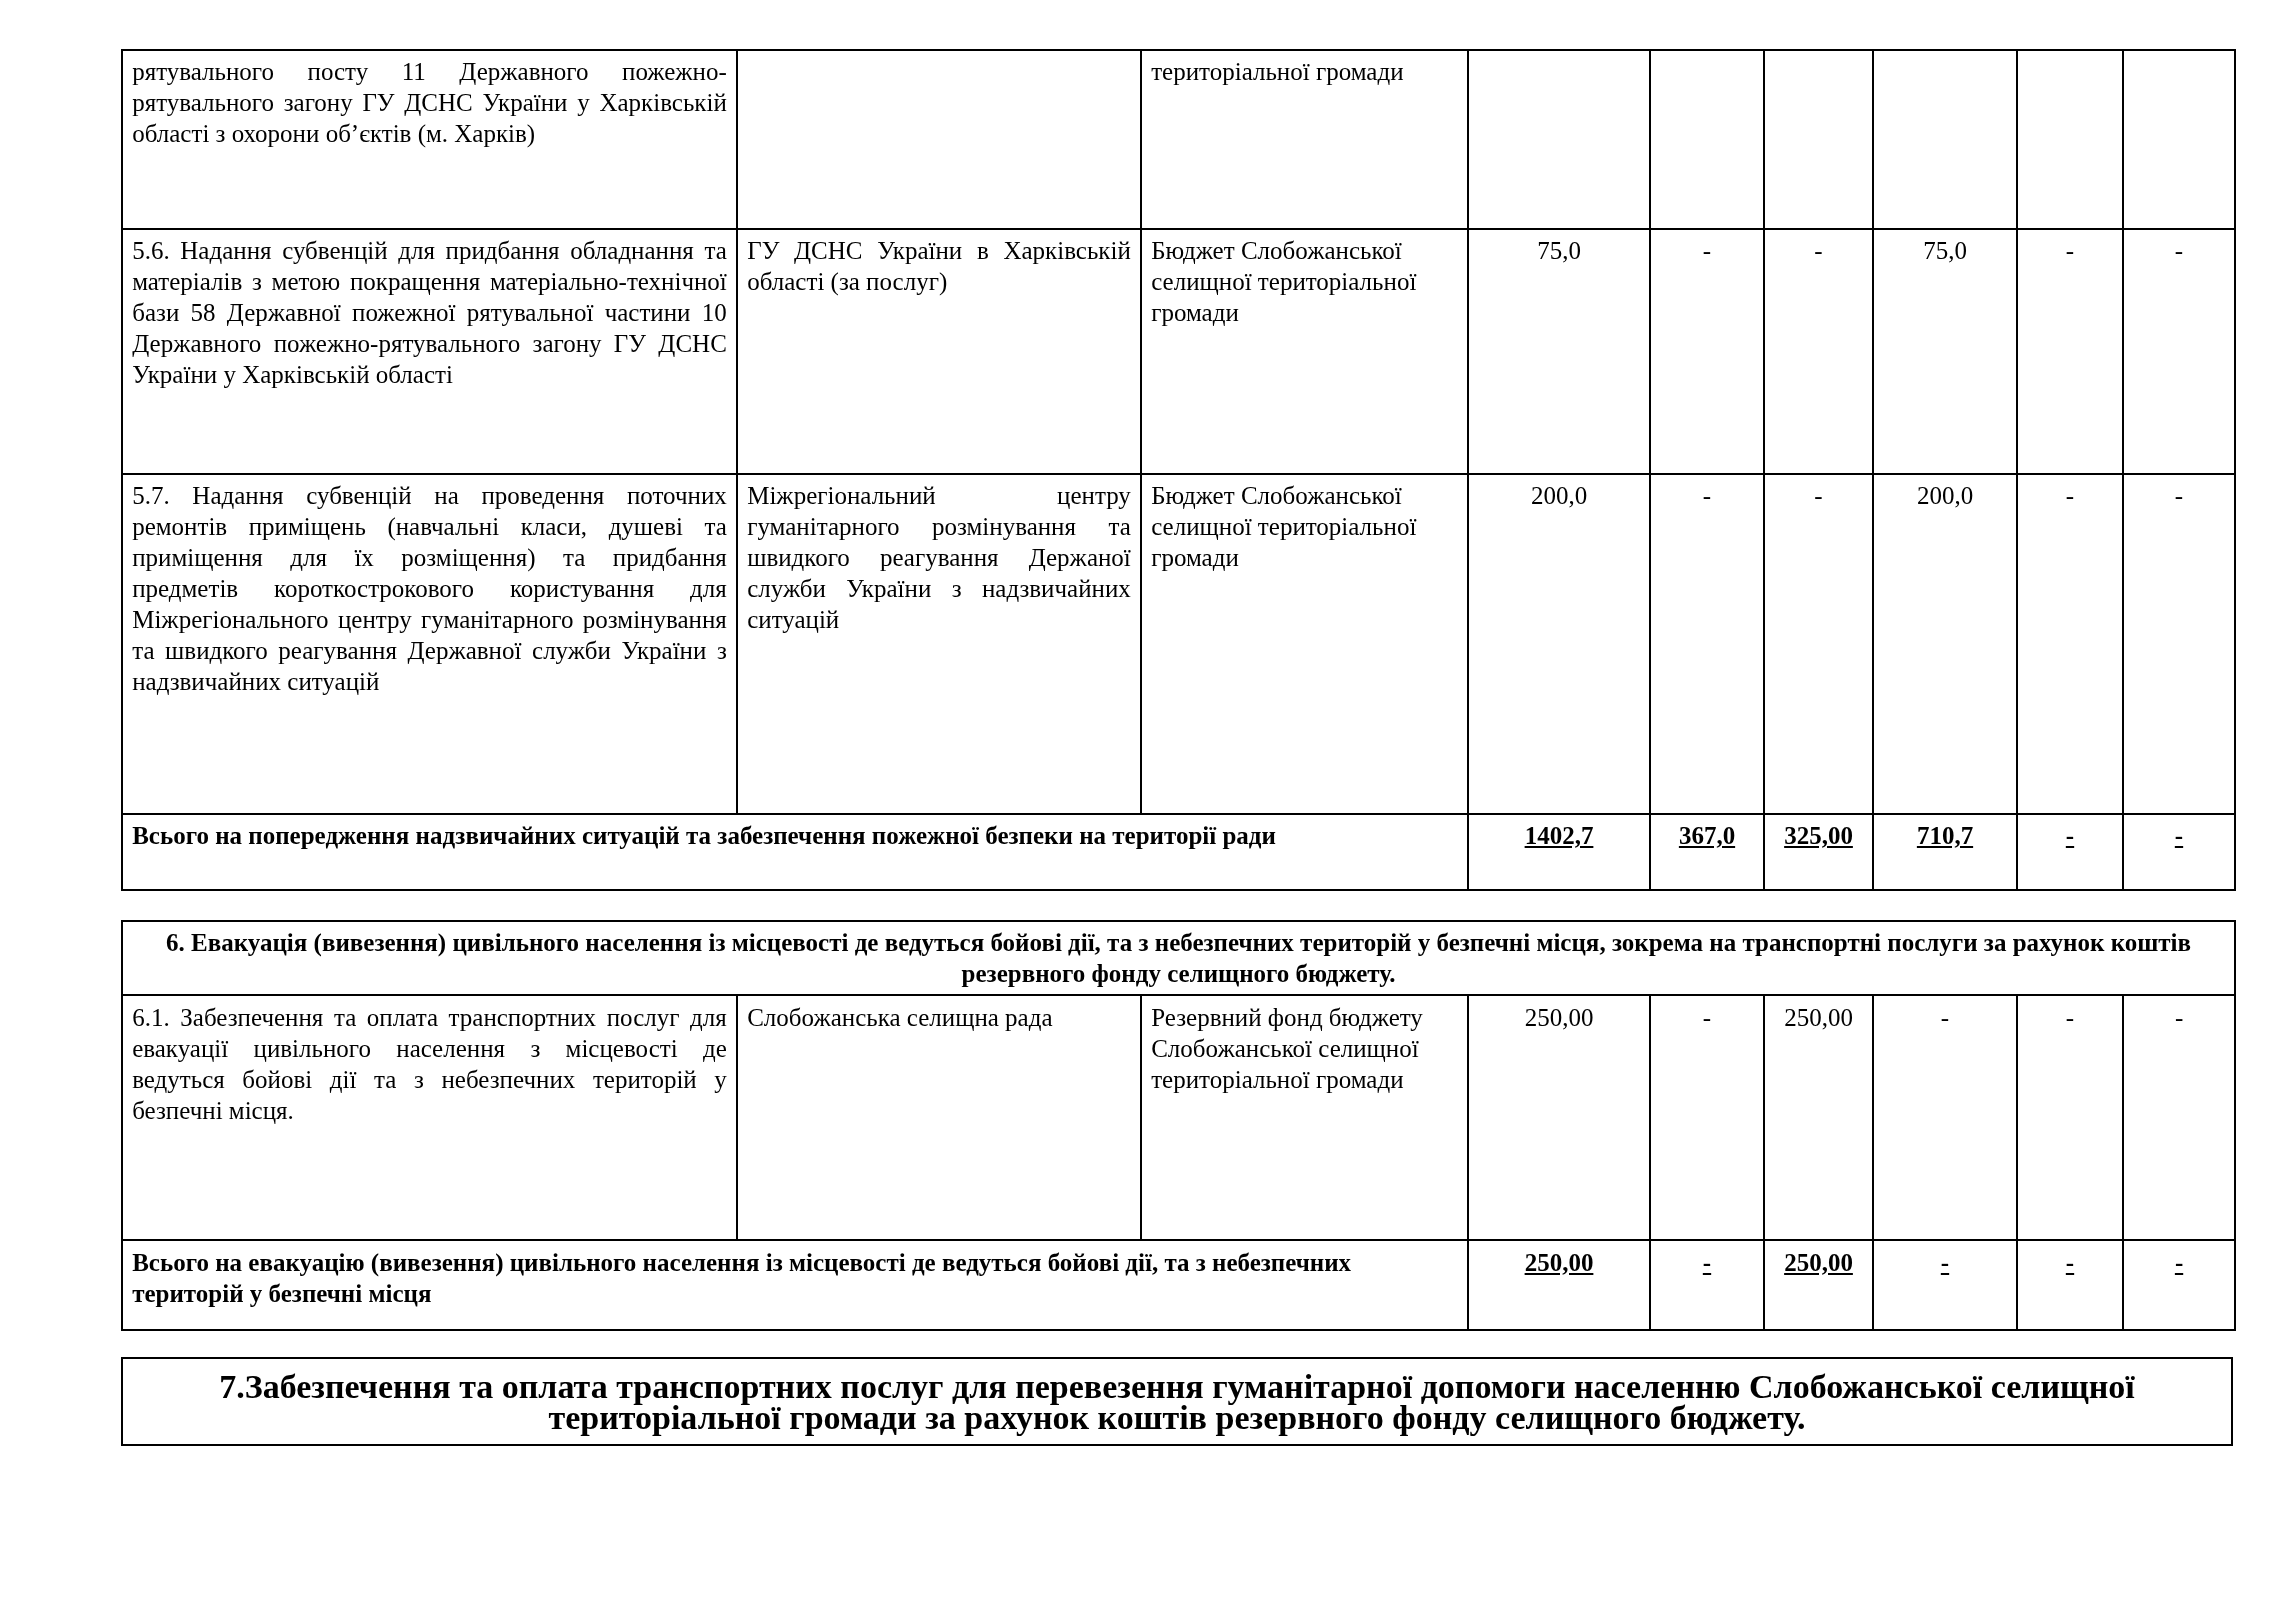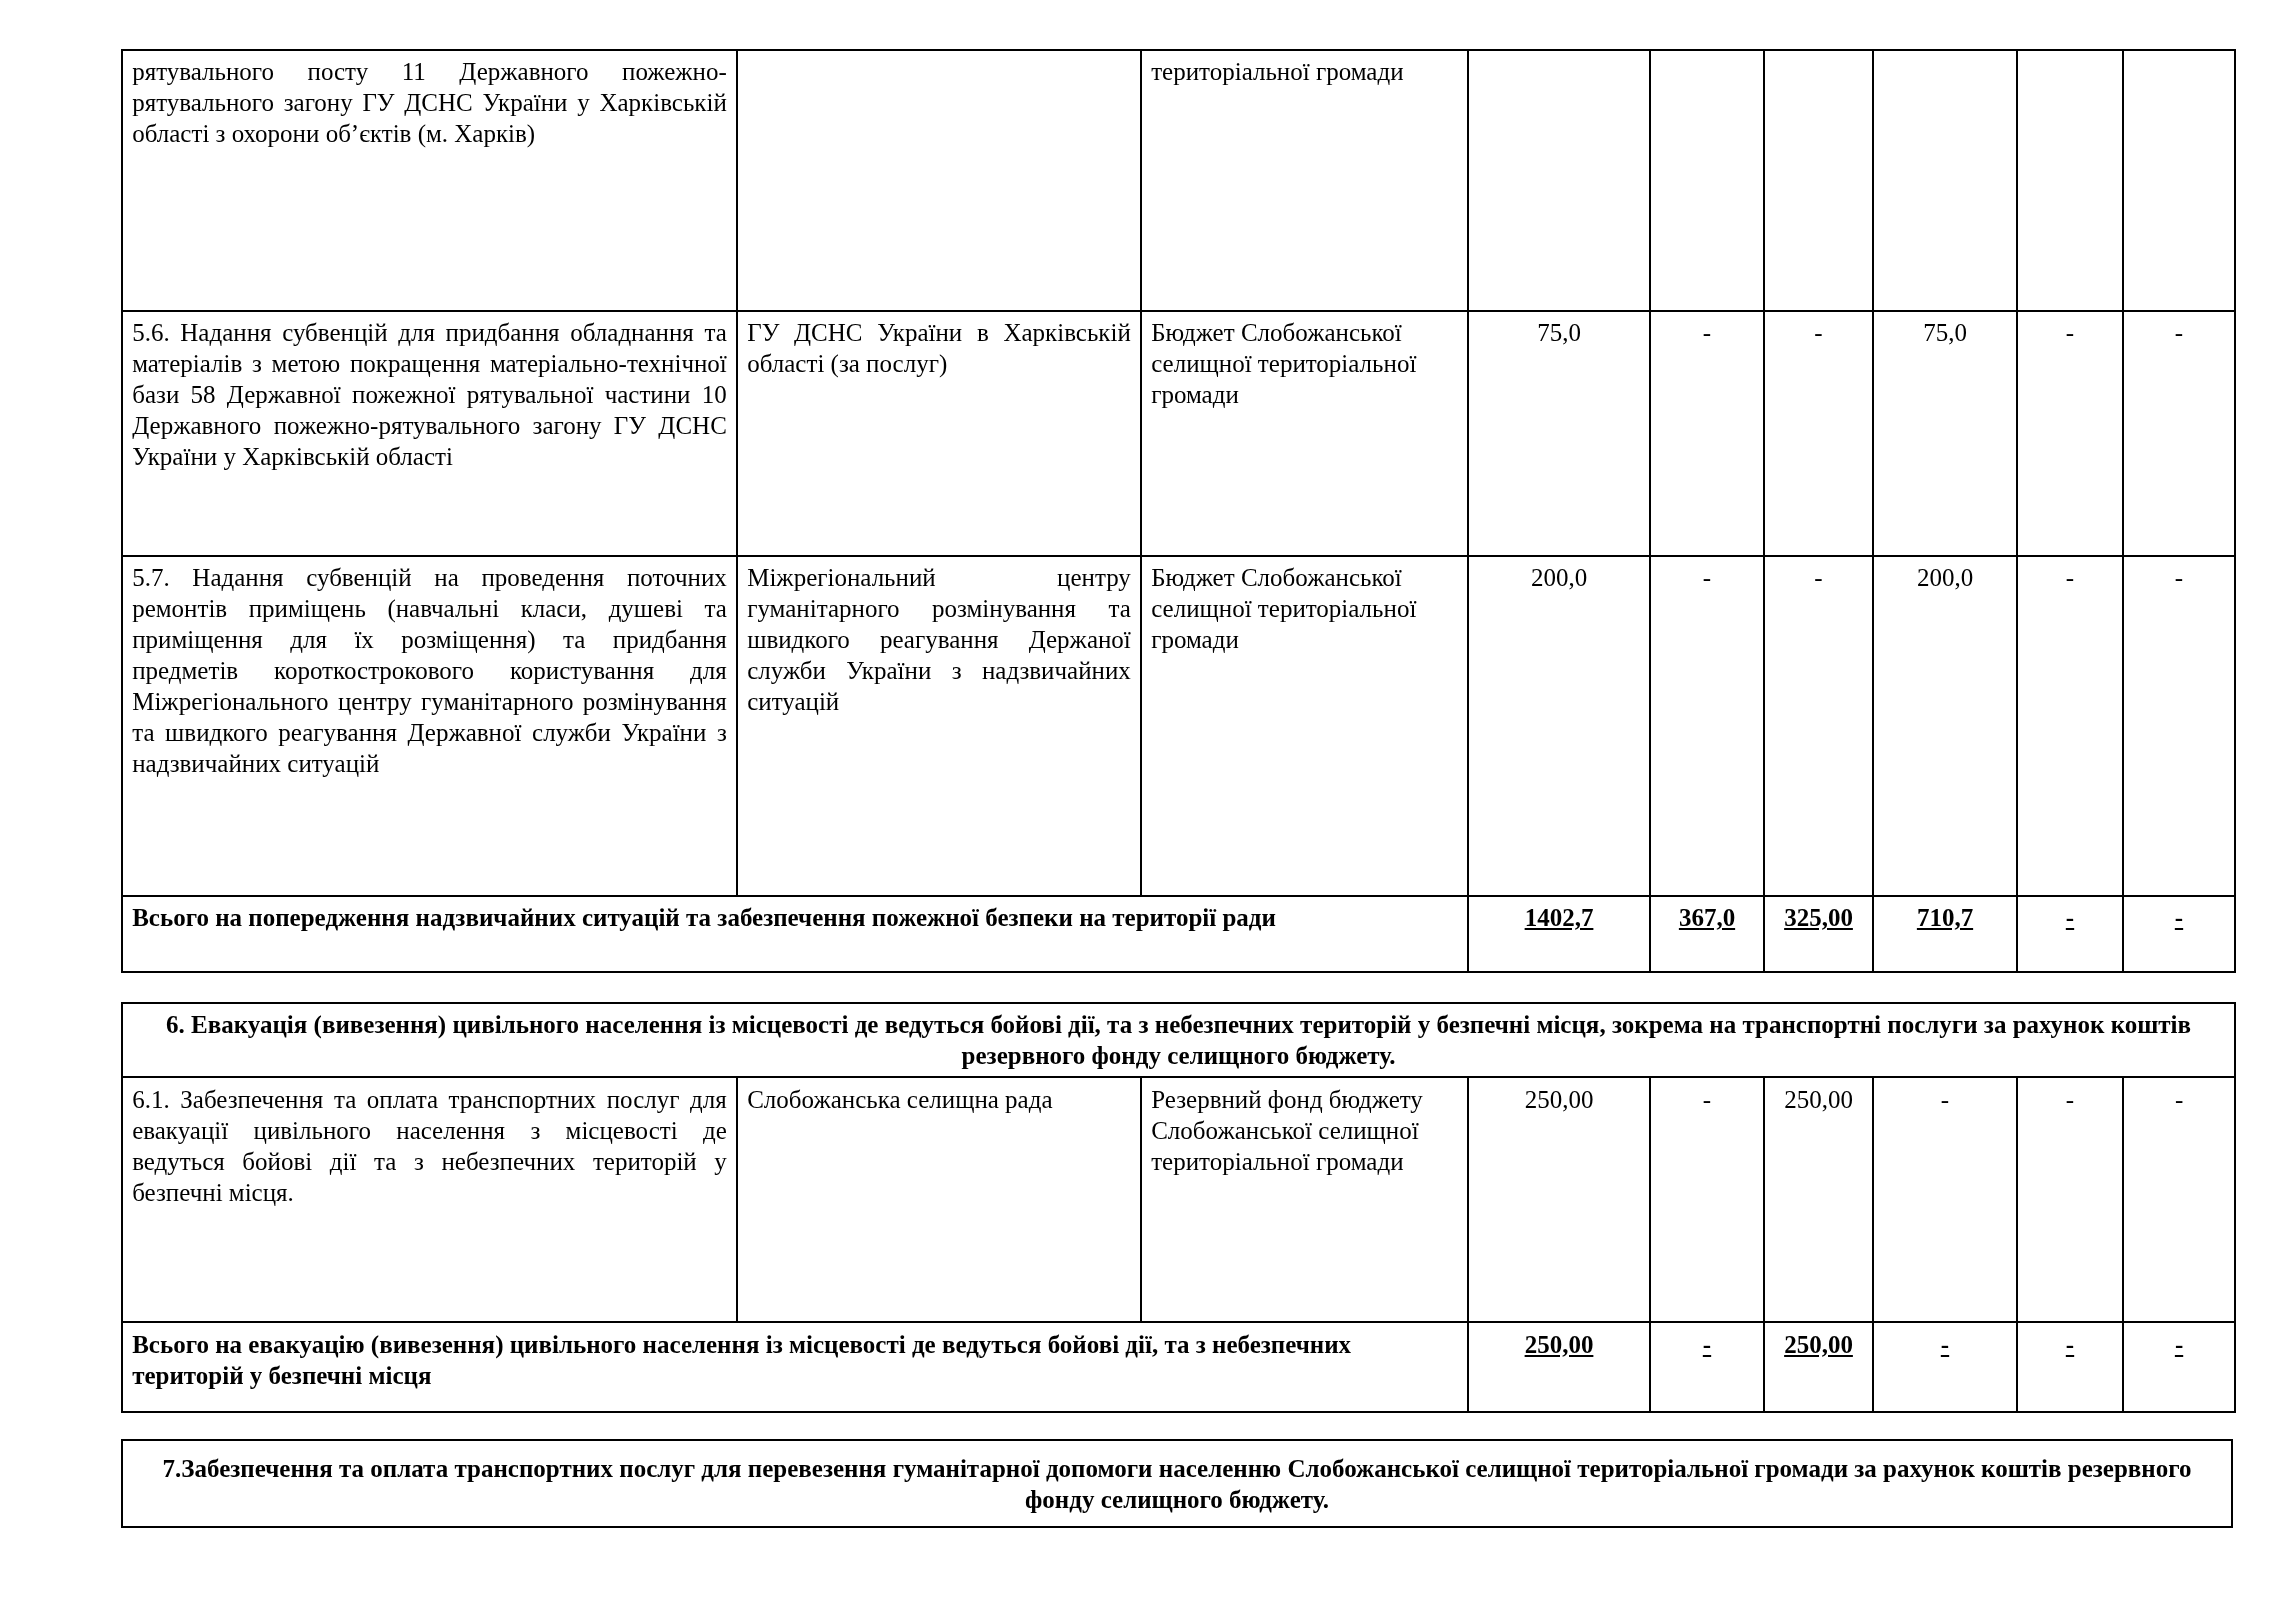--- a/index.html
+++ b/index.html
@@ -57,40 +57,40 @@
     padding: 5.2px 2.6px;
     text-decoration: underline;
   }
   td.section-header {
     font-weight: bold;
     text-align: center;
     vertical-align: middle;
     padding: 3.9px 13px;
     line-height: 31px;
   }
-  tr.row-a     { height: 261px; margin-left: 28px; }
+  tr.row-a     { height: 179px; margin-left: 28px; }
   tr.row-56    { height: 245px; }
   tr.row-57    { height: 340px; }
   tr.row-total { height: 76px; }
   tr.row-sec6  { height: 69px; border-radius: 13px; }
   tr.row-61    { height: 245px; }
   tr.row-total6{ height: 90px; }
   .tgap-a { height: 29px; }
   .tgap-b { height: 26px; }
   .section7-box {
     border: 2.6px solid #000000;
     box-sizing: border-box;
     width: 2112px;
     min-height: 89px;
     display: flex;
     align-items: center;
     justify-content: center;
     text-align: center;
     font-weight: bold;
-    font-size: 25px;
+    font-size: 34px;
     line-height: 31px;
     padding: 5.2px 19.6px;
   }
 </style>
 </head>
 <body>
 
 <div class="page">
   <div class="content">
 

